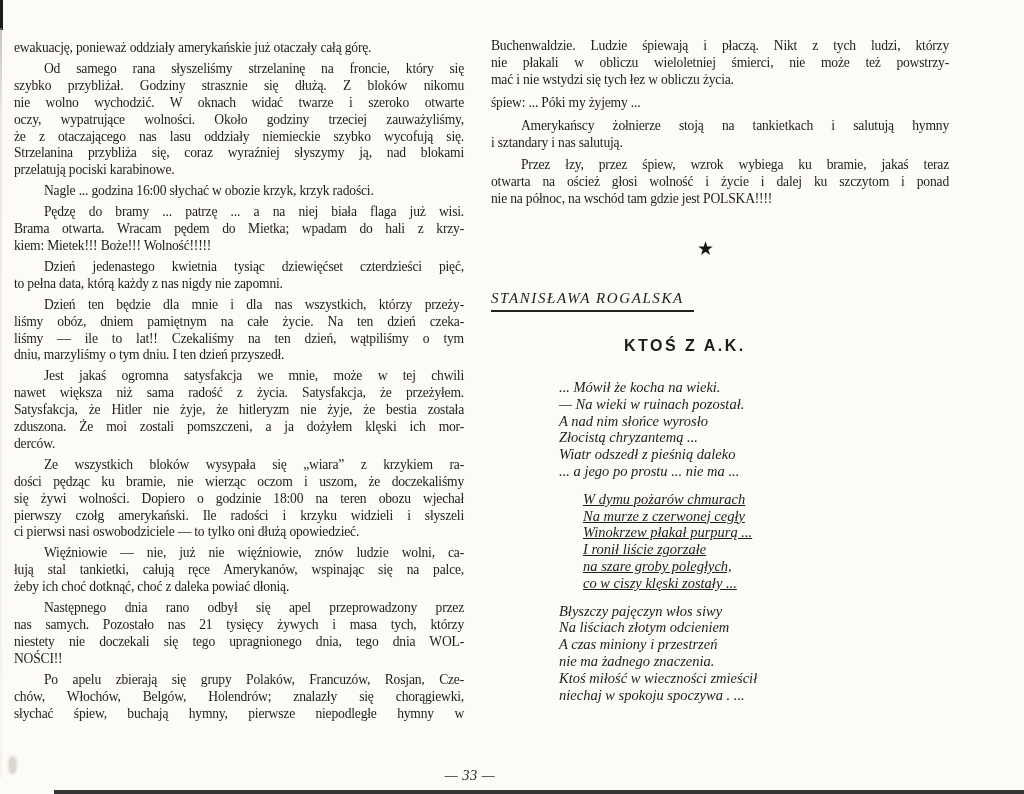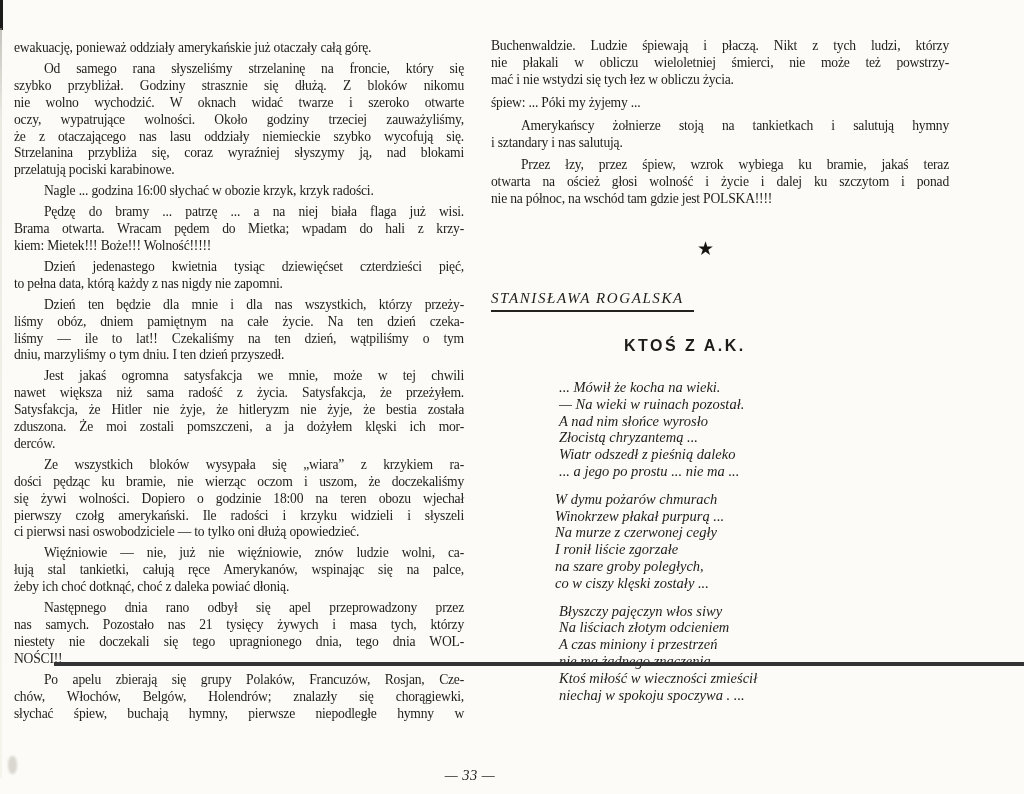--- a/index.html
+++ b/index.html
@@ -3,21 +3,21 @@
 <meta charset="utf-8">
 <style>
   html, body {
     margin: 0; padding: 0;
     width: 1024px; height: 794px;
     overflow: hidden;
     background: #fcfbf7;
   }
   #page {
     position: relative;
-    width: 1024px; height: 666px;
+    width: 1024px; height: 794px;
     background: #fcfbf7;
     color: #1f1d1b;
     font-family: "Liberation Serif", serif;
   }
   
   .col {
     position: absolute;
     font-size: 13.6px;
     line-height: 16.9px;
     letter-spacing: -0.2px;
@@ -46,21 +46,21 @@
   .poem-title {
     margin: 26px 0 0 133px;
     font-family: "Liberation Sans", sans-serif;
     font-weight: bold;
     font-size: 16px;
     letter-spacing: 2.5px;
   }
   
   .poem { margin-top: 24px; font-style: italic; font-size: 14.5px; line-height: 16.8px; letter-spacing: 0; }
   .stanza.indent-1 { margin-left: 68px; }
-  .stanza.indent-2 { margin-left: 64px; }
+  .stanza.indent-2 { margin-left: 92px; text-decoration: underline; }
   .stanza + .stanza { margin-top: 11px; }
   .poem-line { white-space: nowrap; }
   
   .page-number {
     position: absolute;
     left: 428px; top: 727px; width: 84px;
     text-align: center;
     font-style: italic;
     font-size: 14.5px;
     letter-spacing: 0.5px;
@@ -181,22 +181,22 @@
         <div class="stanza indent-1">
           <div class="poem-line">... Mówił że kocha na wieki.</div>
           <div class="poem-line">— Na wieki w ruinach pozostał.</div>
           <div class="poem-line">A nad nim słońce wyrosło</div>
           <div class="poem-line">Złocistą chryzantemą ...</div>
           <div class="poem-line">Wiatr odszedł z pieśnią daleko</div>
           <div class="poem-line">... a jego po prostu ... nie ma ...</div>
         </div>
         <div class="stanza indent-2">
           <div class="poem-line">W dymu pożarów chmurach</div>
+          <div class="poem-line">Na murze z czerwonej cegły</div>
           <div class="poem-line">Winokrzew płakał purpurą ...</div>
-          <div class="poem-line">Na murze z czerwonej cegły</div>
           <div class="poem-line">I ronił liście zgorzałe</div>
           <div class="poem-line">na szare groby poległych,</div>
           <div class="poem-line">co w ciszy klęski zostały ...</div>
         </div>
         <div class="stanza indent-1">
           <div class="poem-line">Błyszczy pajęczyn włos siwy</div>
           <div class="poem-line">Na liściach złotym odcieniem</div>
           <div class="poem-line">A czas miniony i przestrzeń</div>
           <div class="poem-line">nie ma żadnego znaczenia.</div>
           <div class="poem-line">Ktoś miłość w wieczności zmieścił</div>

